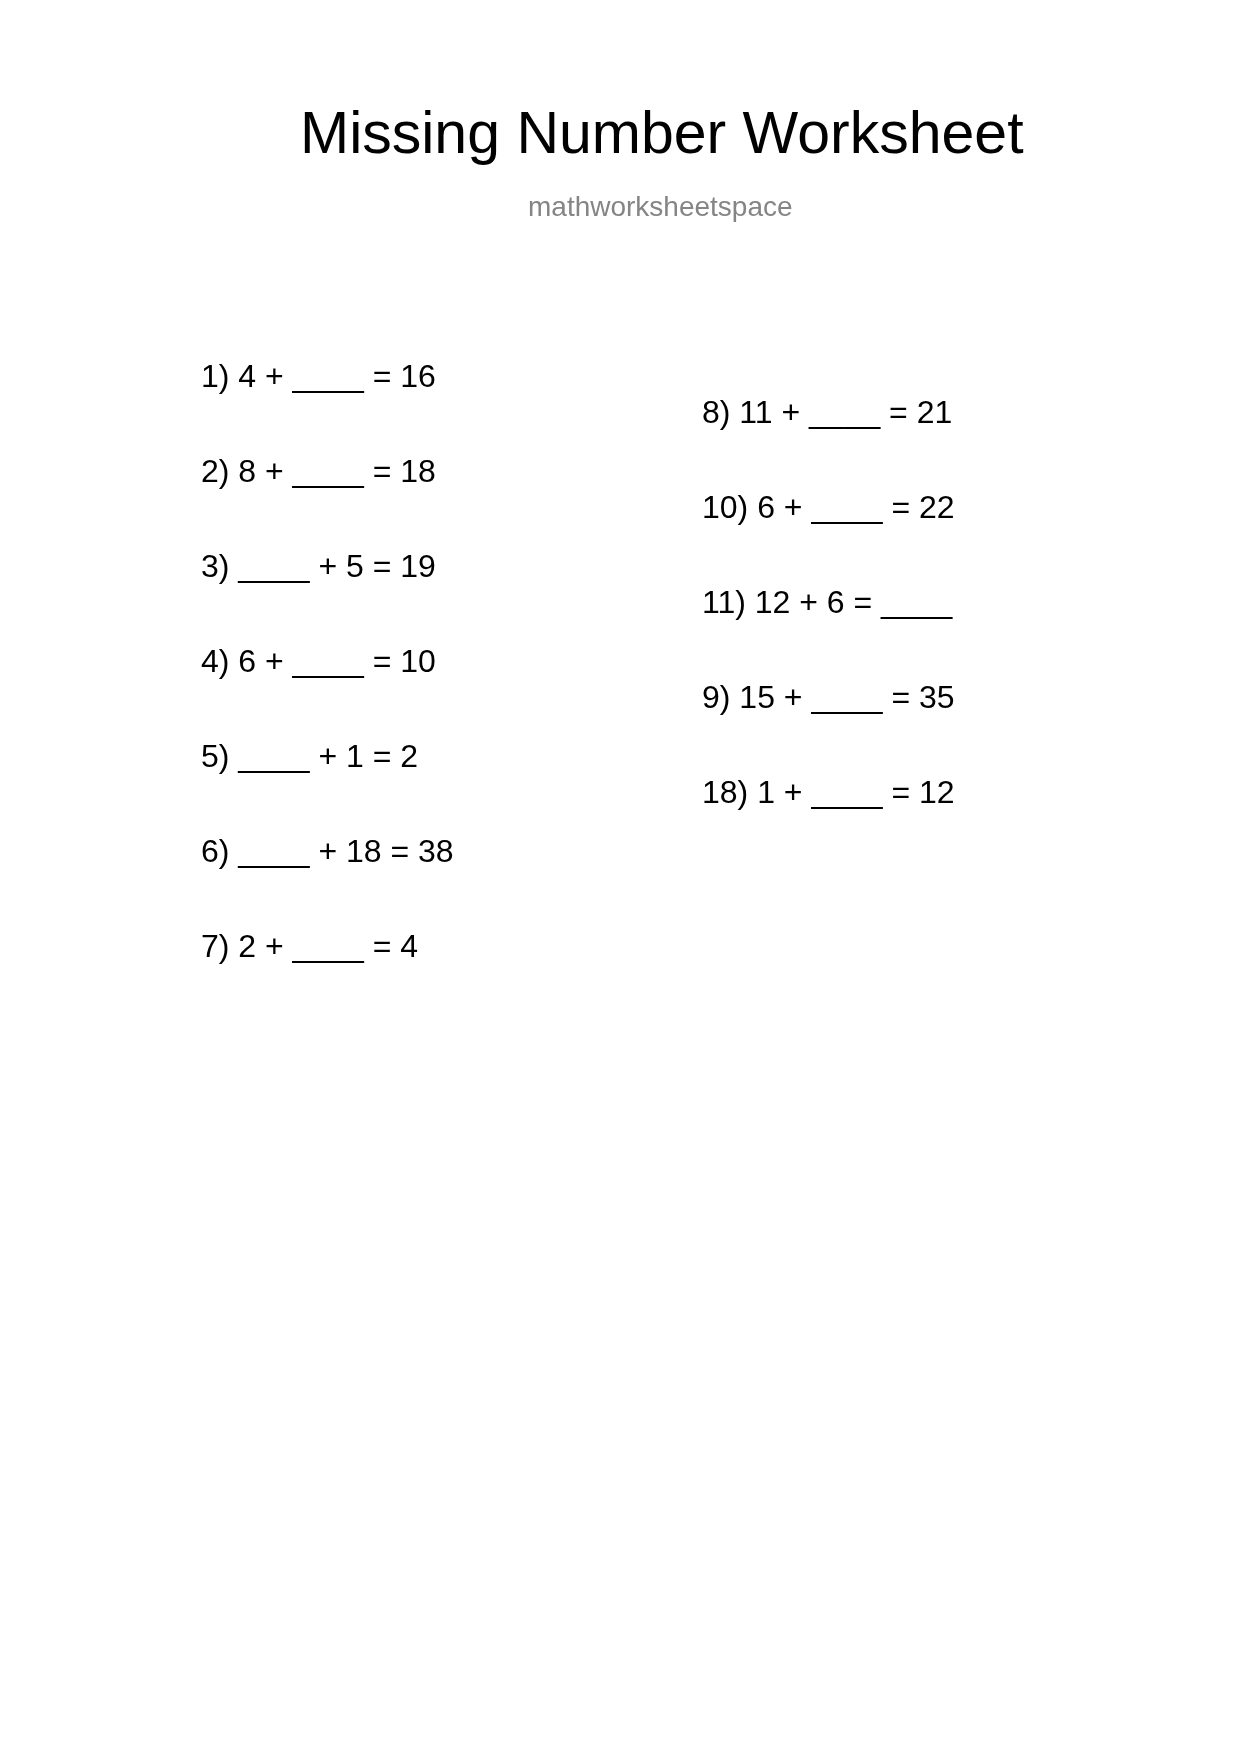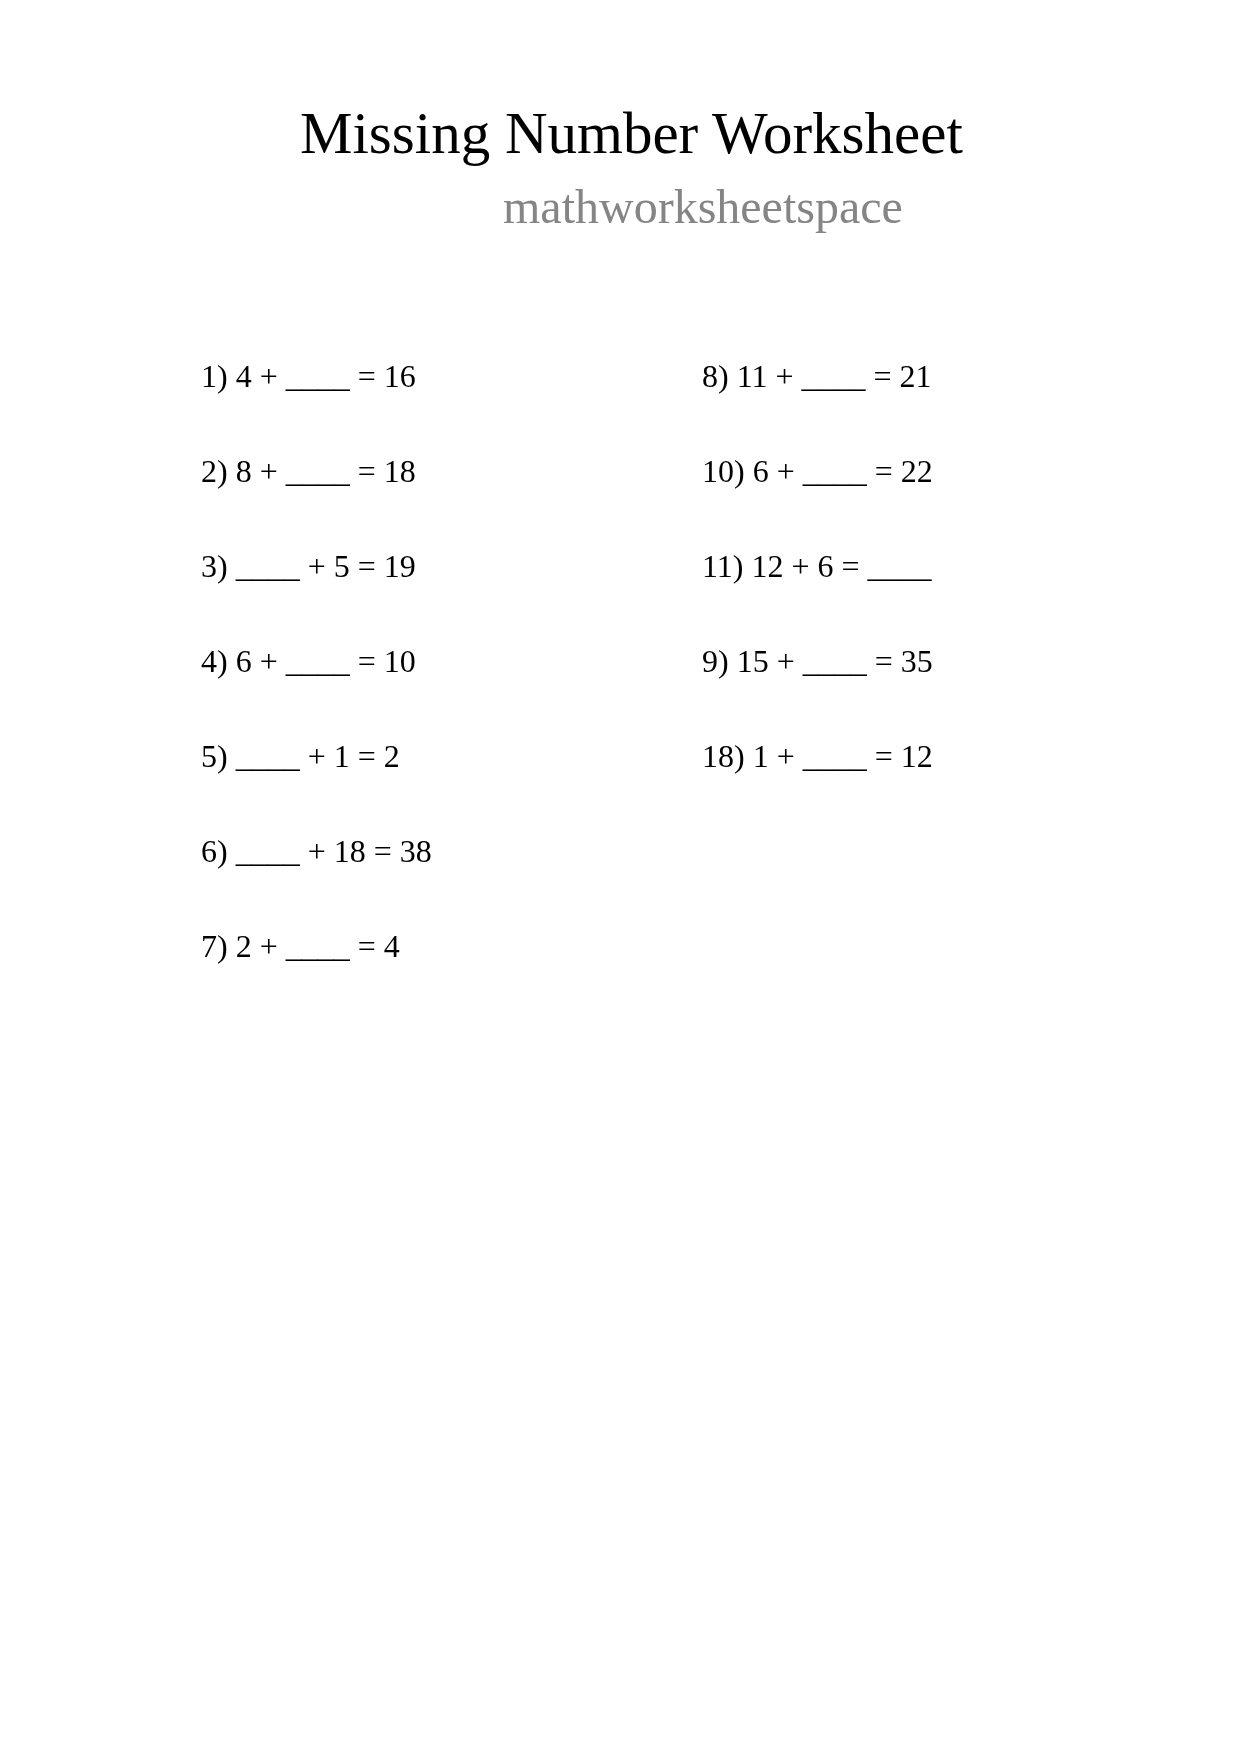--- a/index.html
+++ b/index.html
@@ -14,46 +14,45 @@
       overflow: hidden;
       font-family: "Liberation Sans", sans-serif;
       color: #000000;
     }
     .page {
       position: absolute;
       left: 0; top: 0;
       width: 1240px;
       height: 1754px;
       background: #ffffff;
-      font-family: Liberation Serif, serif;
     }
     .title {
       position: absolute;
       left: 300px;
       top: 98px;
       font-size: 59px;
       line-height: 70px;
       white-space: nowrap;
       letter-spacing: 0px;
     }
     .subtitle {
       position: absolute;
-      left: 503px;
+      left: 528px;
       top: 183px;
-      font-size: 48px;
+      font-size: 28px;
       line-height: 48px;
       color: #858585;
       white-space: nowrap;
     }
     .column {
       position: absolute;
       top: 346px;
     }
     .column.left { left: 201px; }
-    .column.right { left: 702px; }
+    .column.right { left: 702px; margin-top: 36px; }
     .problem {
       height: 95px;
       font-size: 32px;
       line-height: 60px;
       white-space: nowrap;
     }
   </style>
 </head>
 <body>
 

